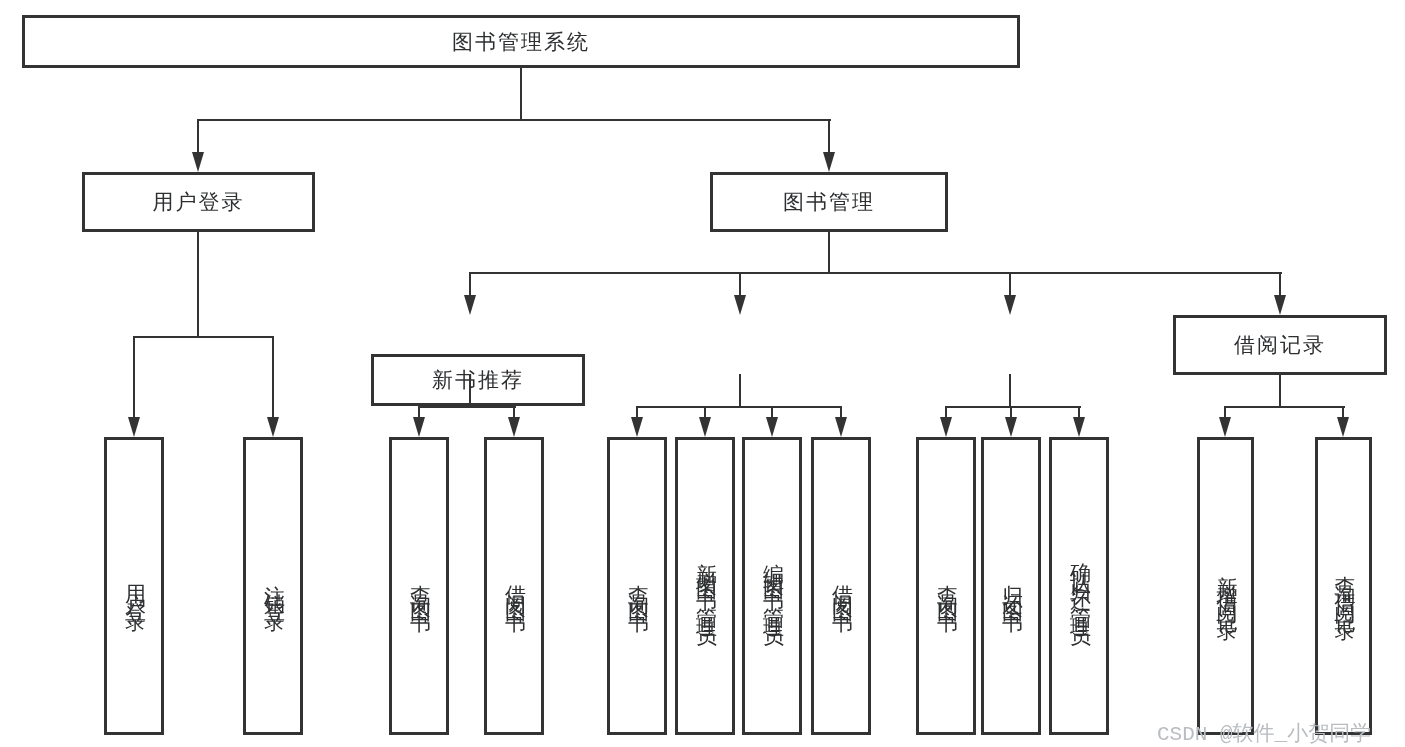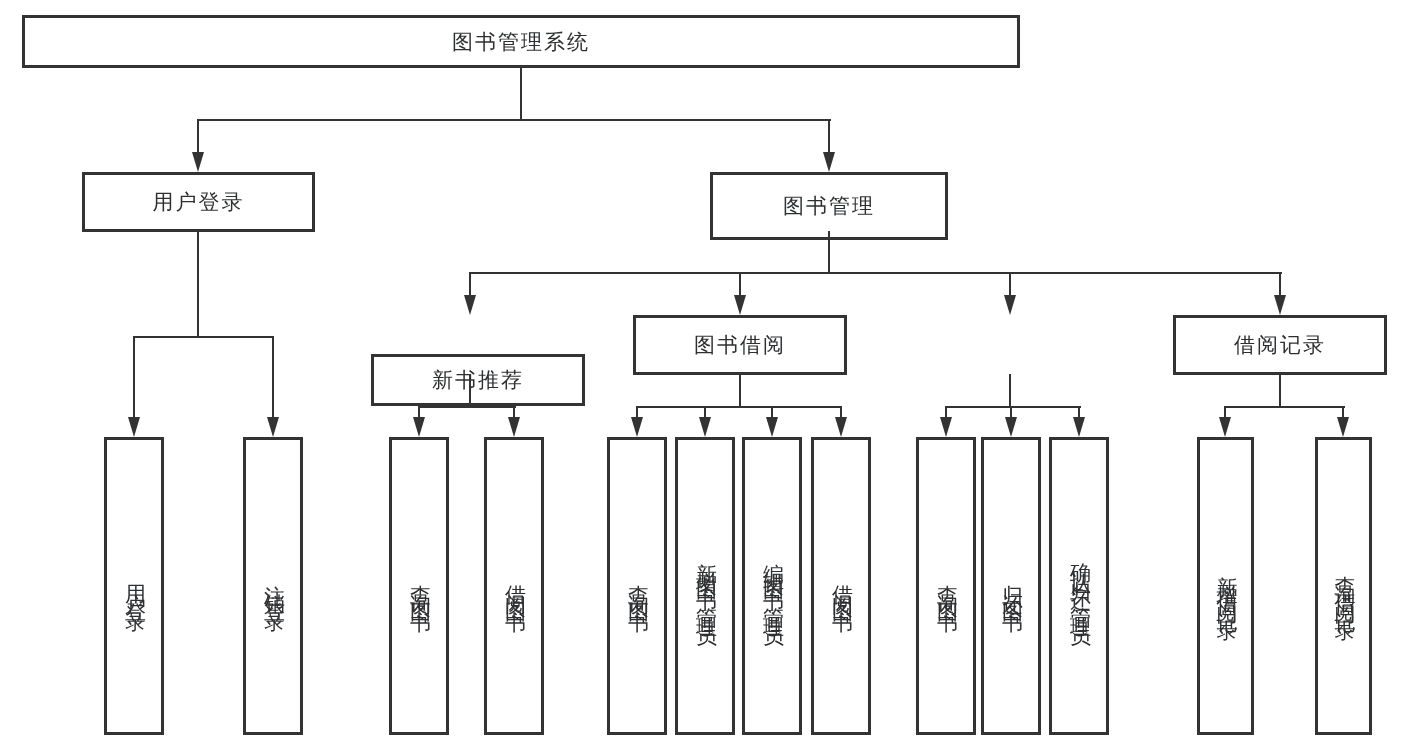--- a/index.html
+++ b/index.html
@@ -48,21 +48,21 @@
   <div class="vline" style="left:520px;top:67px;height:54px;"></div>
   <div class="hline" style="left:197px;top:119px;width:634px;"></div>
   <div class="vline" style="left:197px;top:119px;height:34px;"></div>
   <div class="arrow" style="left:192px;top:152px;"></div>
   <div class="vline" style="left:828px;top:119px;height:34px;"></div>
   <div class="arrow" style="left:823px;top:152px;"></div>
 
   <div class="box" style="left:82px;top:172px;width:233px;height:60px;">
     <span>用户登录</span>
   </div>
-  <div class="box" style="left:710px;top:172px;width:238px;height:68px;">
+  <div class="box" style="left:710px;top:172px;width:238px;height:60px;">
     <span>图书管理</span>
   </div>
 
   <div class="vline" style="left:197px;top:231px;height:107px;"></div>
   <div class="hline" style="left:133px;top:336px;width:141px;"></div>
   <div class="vline" style="left:133px;top:336px;height:83px;"></div>
   <div class="arrow" style="left:128px;top:417px;"></div>
   <div class="vline" style="left:272px;top:336px;height:83px;"></div>
   <div class="arrow" style="left:267px;top:417px;"></div>
 
@@ -72,23 +72,20 @@
   <div class="arrow" style="left:464px;top:295px;"></div>
   <div class="vline" style="left:739px;top:272px;height:25px;"></div>
   <div class="arrow" style="left:734px;top:295px;"></div>
   <div class="vline" style="left:1009px;top:272px;height:25px;"></div>
   <div class="arrow" style="left:1004px;top:295px;"></div>
   <div class="vline" style="left:1279px;top:272px;height:25px;"></div>
   <div class="arrow" style="left:1274px;top:295px;"></div>
 
   <div class="box" style="left:371px;top:315px;width:214px;height:52px;margin-top:39px;">
     <span>新书推荐</span>
-  </div>
-  <div class="box" style="left:633px;top:315px;width:214px;height:60px;">
-    <span>图书借阅</span>
   </div>
   <div class="box" style="left:1173px;top:315px;width:214px;height:60px;text-align:right;">
     <span>借阅记录</span>
   </div>
 
   <div class="vline" style="left:469px;top:374px;height:34px;"></div>
   <div class="hline" style="left:418px;top:406px;width:98px;"></div>
   <div class="vline" style="left:418px;top:406px;height:13px;"></div>
   <div class="arrow" style="left:413px;top:417px;"></div>
   <div class="vline" style="left:513px;top:406px;height:13px;"></div>
@@ -158,14 +155,15 @@
     <span class="vtext">确认归还（管理员）</span>
   </div>
 
   <div class="box" style="left:1197px;top:437px;width:57px;height:298px;">
     <span class="vtext">新增借阅记录</span>
   </div>
   <div class="box" style="left:1315px;top:437px;width:57px;height:298px;">
     <span class="vtext">查询借阅记录</span>
   </div>
 
+  <div class="watermark">CSDN @软件_小贺同学</div>
 
 </div>
 
 </body></html>

